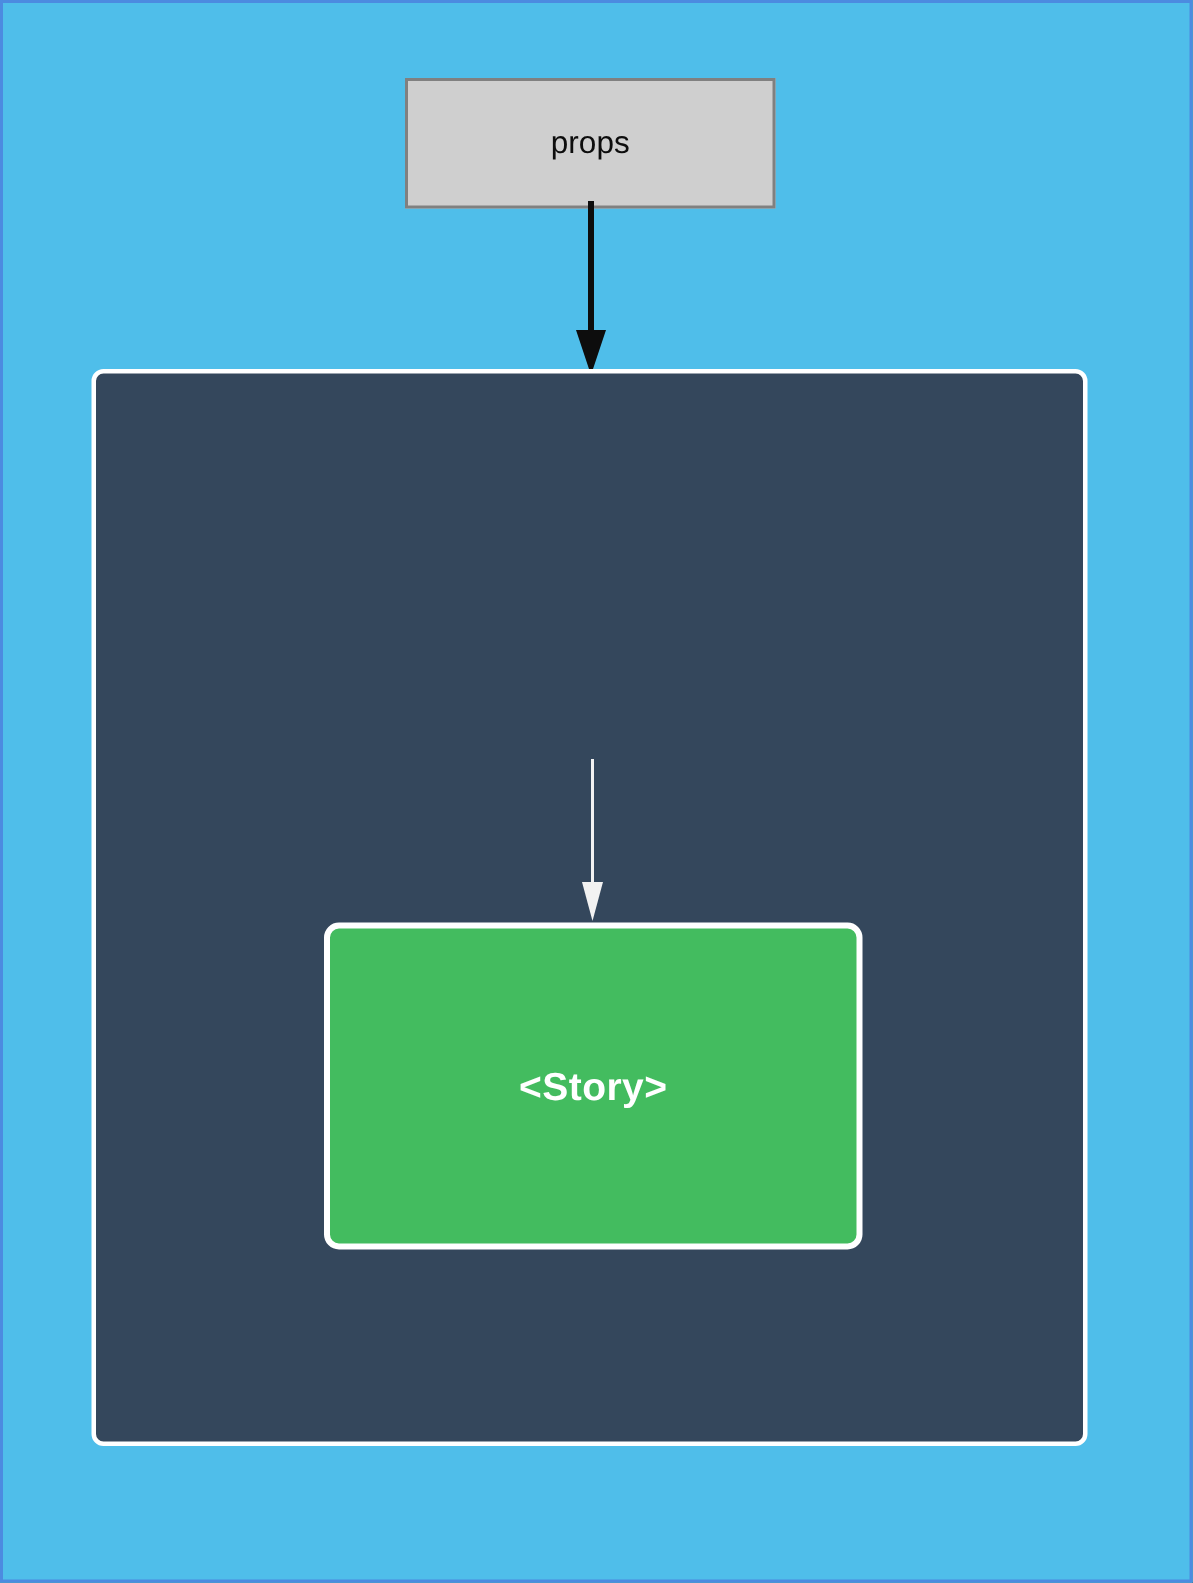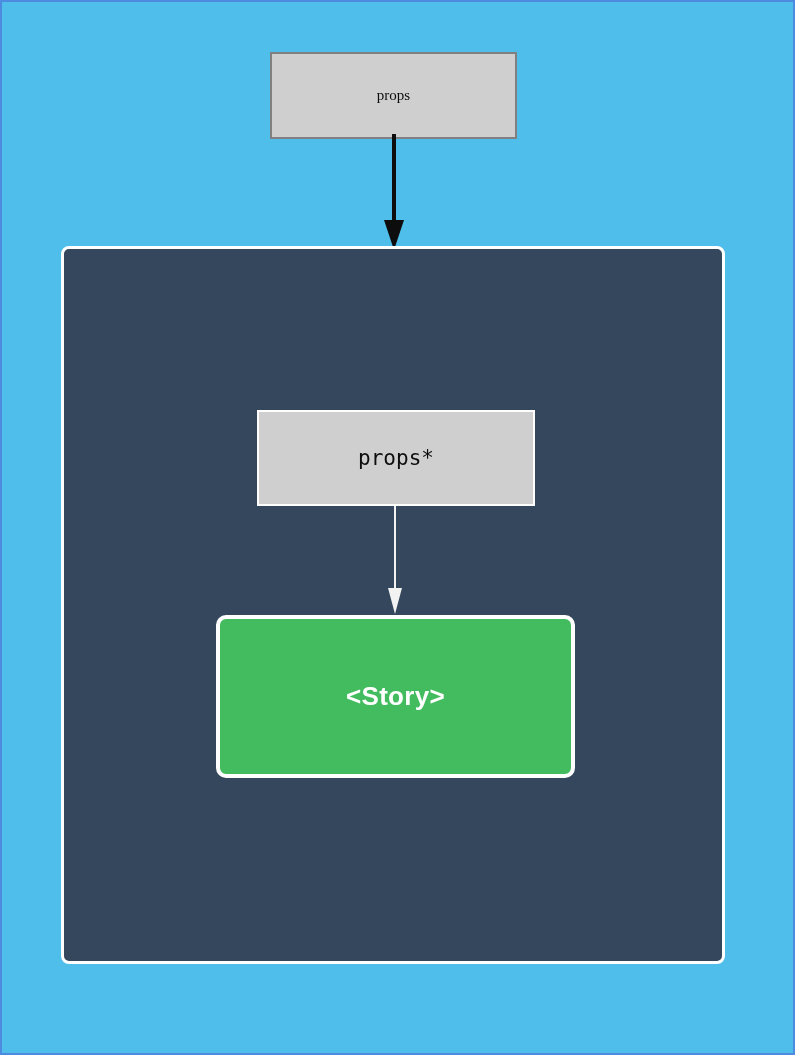--- a/index.html
+++ b/index.html
@@ -31,22 +31,22 @@
     width: 247px;
     height: 87px;
     background: #cfcfcf;
     border: 2px solid #808080;
     box-sizing: border-box;
     display: flex;
     align-items: center;
     justify-content: center;
   }
   .props-box-outer .box-label {
-    font-family: Liberation Serif, serif;
-    font-size: 15px;
+    font-family: Liberation Sans, sans-serif;
+    font-size: 21px;
     color: #0d0d0d;
     letter-spacing: 0px;
   }
 
   
   .arrow-dark {
     position: absolute;
     left: 360px;
     top: 132px;
     width: 70px;
@@ -108,21 +108,21 @@
     height: 110px;
     pointer-events: none;
   }
 
   
   .story-box {
     position: absolute;
     left: 152px;
     top: 366px;
     width: 359px;
-    height: 163px;
+    height: 218px;
     background: #43bc5f;
     border: 4px solid #ffffff;
     border-radius: 10px;
     box-sizing: border-box;
     display: flex;
     align-items: center;
     justify-content: center;
   }
   .story-box .box-label {
     font-family: "Liberation Sans", sans-serif;
@@ -142,23 +142,20 @@
   </div>
 
   <svg class="arrow-dark" viewBox="0 0 70 118">
     <line x1="32" y1="0" x2="32" y2="92" stroke="#0d0d0d" stroke-width="4"></line>
     <polygon points="32,116 22,86 42,86" fill="#0d0d0d"></polygon>
   </svg>
 
   <div class="relay-container">
 
 
-    <div class="props-box-inner">
-      <span class="box-label">props*</span>
-    </div>
 
     <svg class="arrow-light" viewBox="0 0 60 110">
       <line x1="29" y1="0" x2="29" y2="86" stroke="#f2f2f2" stroke-width="2"></line>
       <polygon points="29,108 22,82 36,82" fill="#f2f2f2"></polygon>
     </svg>
 
     <div class="story-box">
       <span class="box-label">&lt;Story&gt;</span>
     </div>
 

